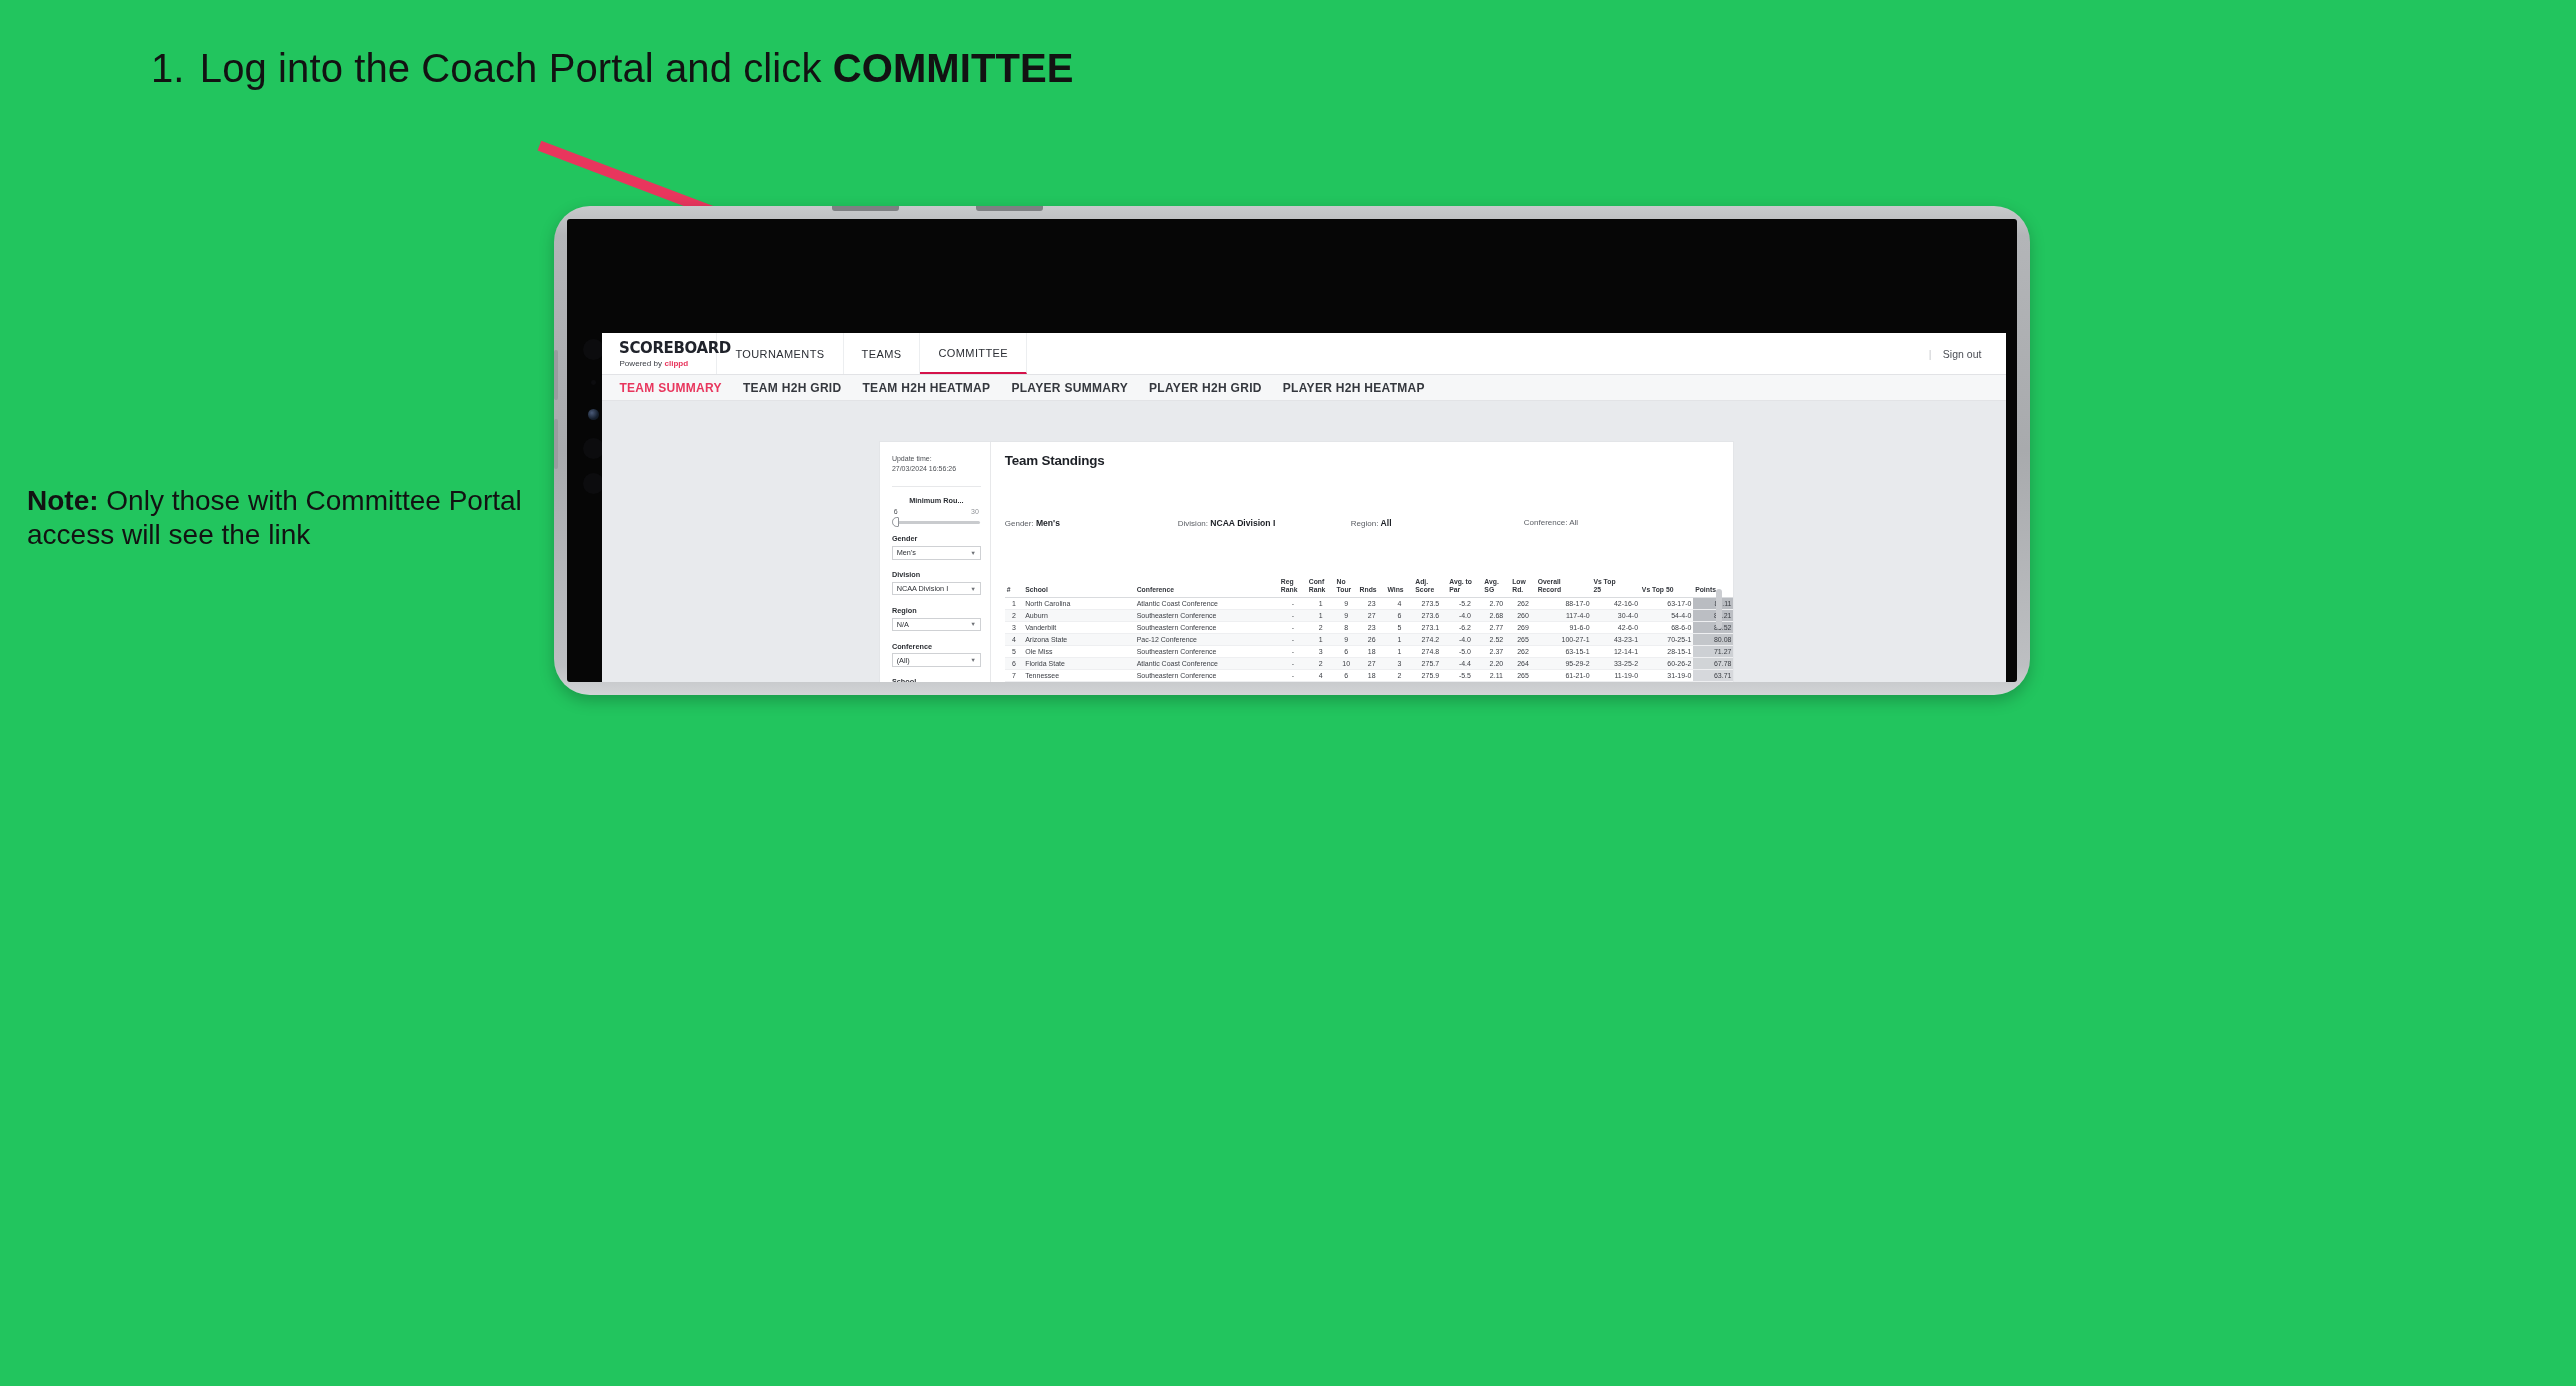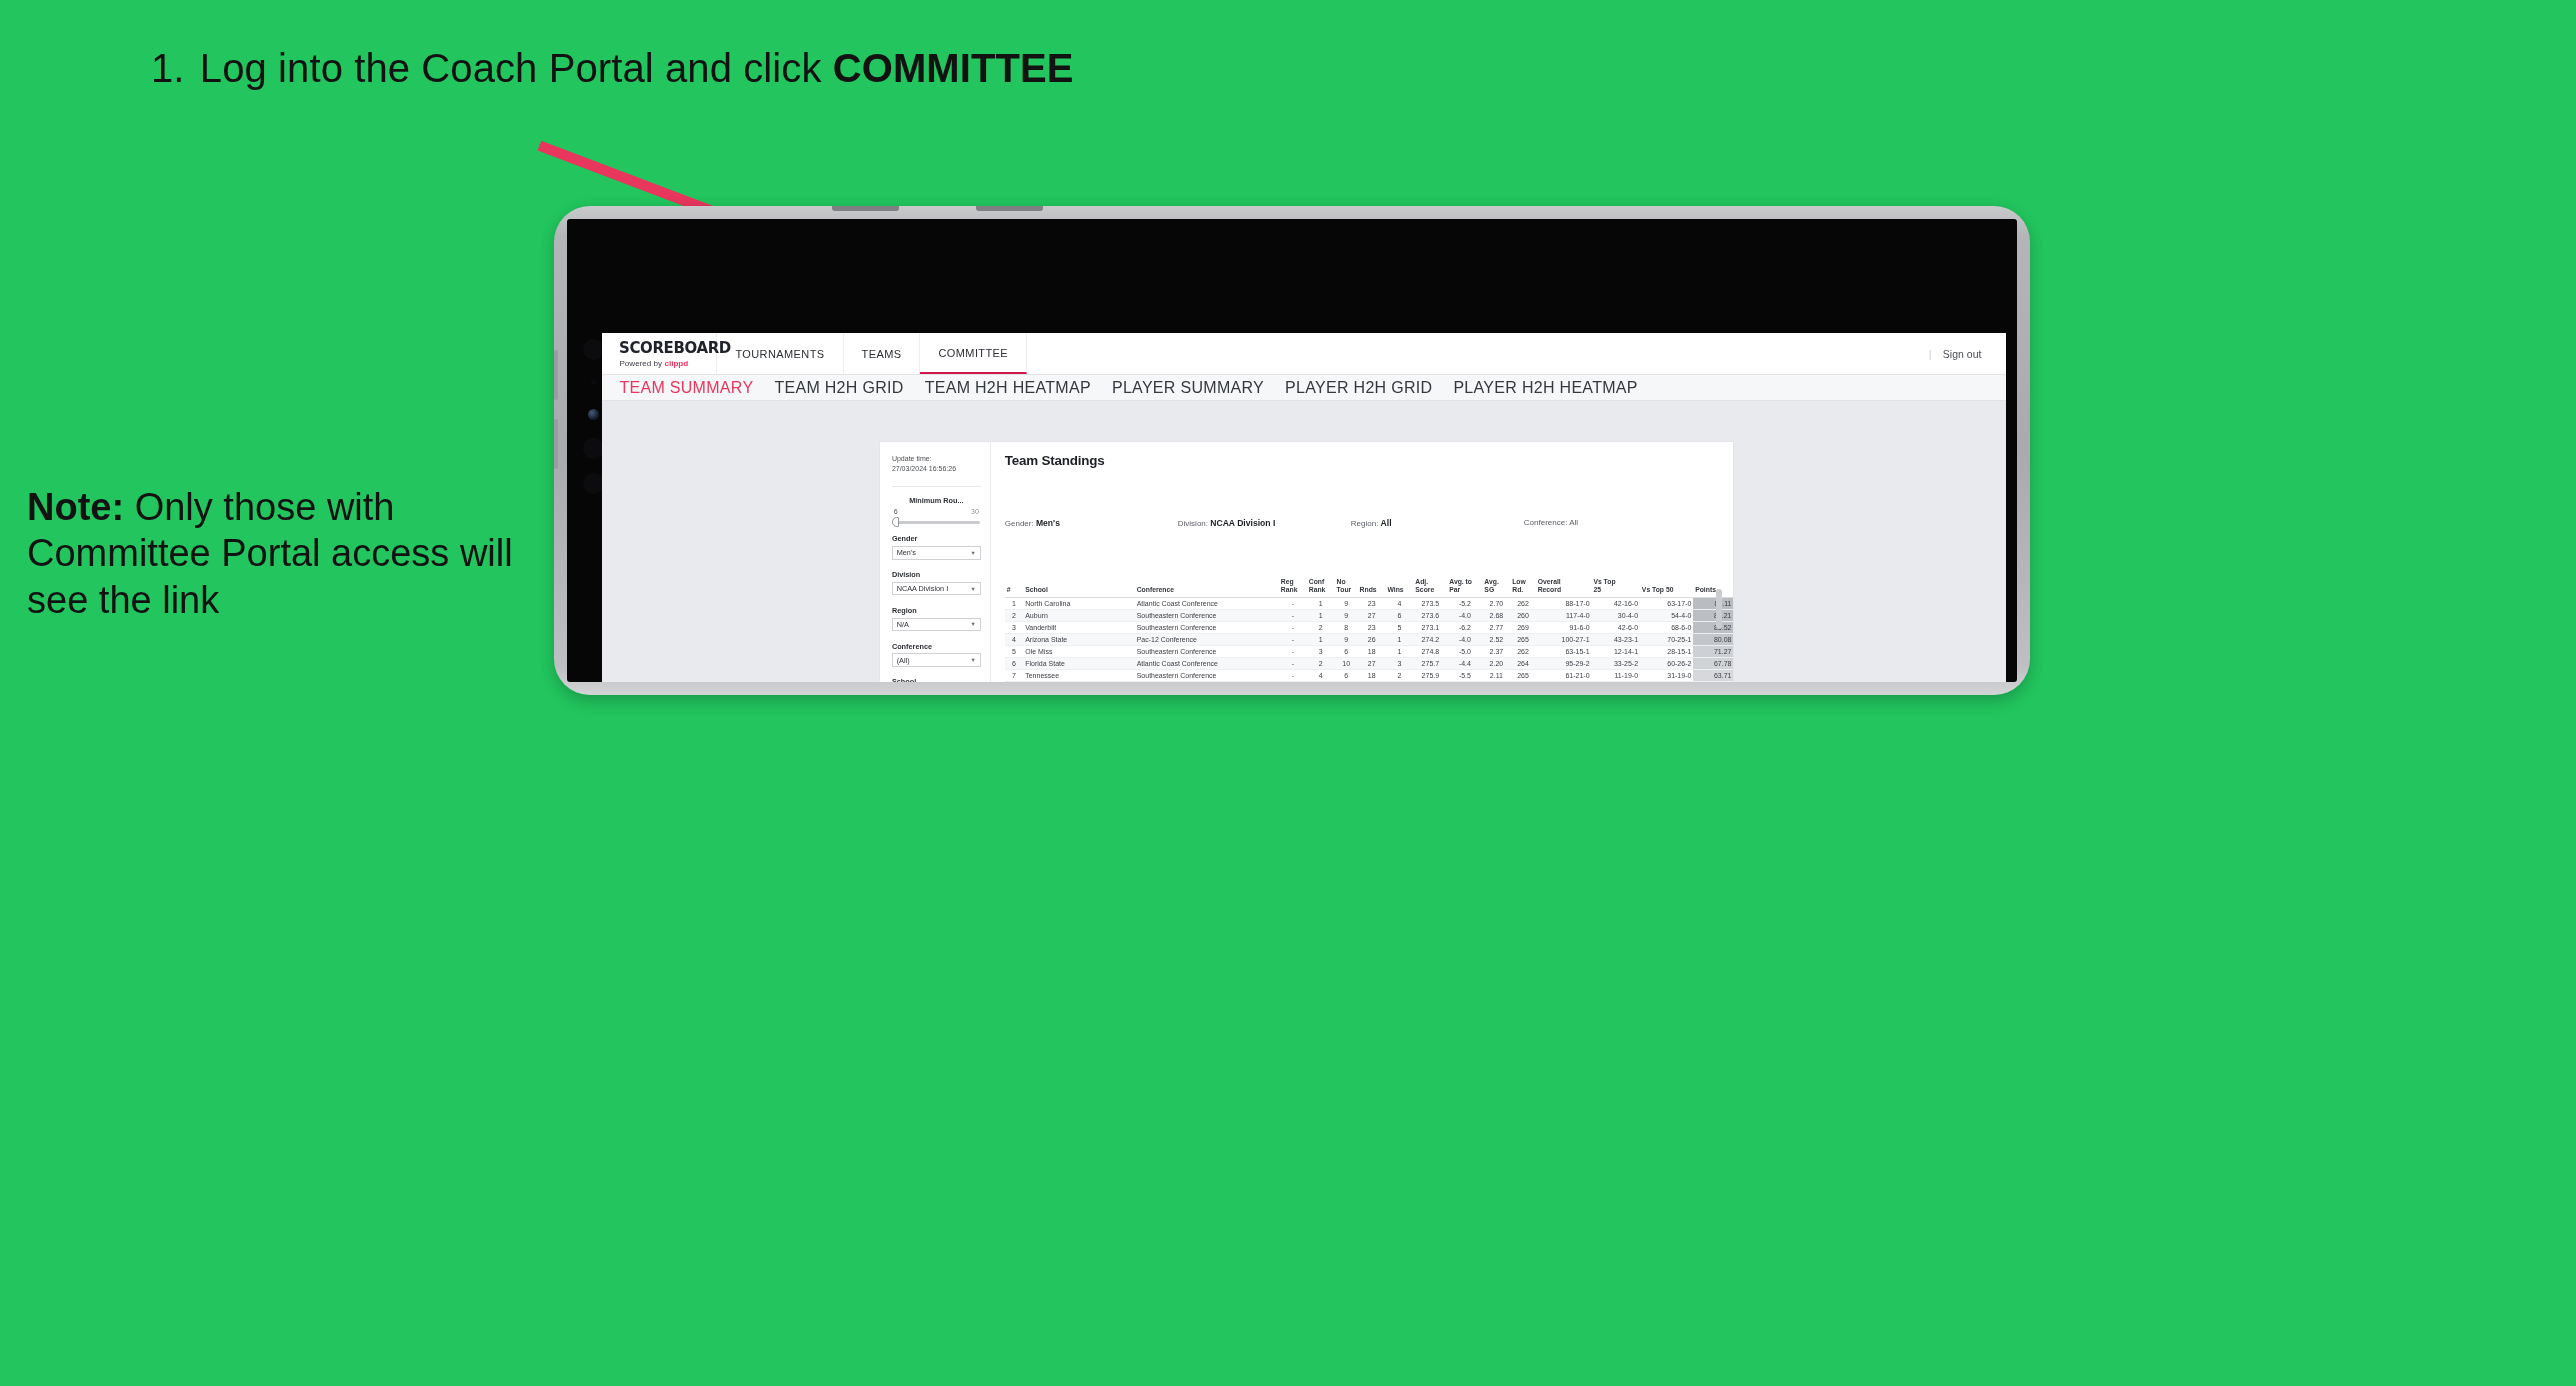--- a/index.html
+++ b/index.html
@@ -16,21 +16,21 @@
     position: absolute; left: 151px; top: 46px;
     font-size: 40px; color: #121212; white-space: nowrap;
     letter-spacing: 0.1px;
   }
   .slide-heading .num { margin-right: 15.3px; }
   .slide-heading b { font-weight: 700; }
 
   .slide-note {
     position: absolute; left: 27px; top: 484px;
     width: 499px;
-    font-size: 38px; line-height: 1.22; color: #121212;
+    font-size: 28px; line-height: 1.22; color: #121212;
   }
   .slide-note b { font-weight: 700; }
 
   
   .arrow-wrap { position: absolute; left: 518px; top: 115px; width: 479px; height: 220px; }
 
   
   .tablet {
     position: absolute; left: 554px; top: 206px;
     width: 1476px; height: 489px;
@@ -89,21 +89,21 @@
     padding-right: 25px; font-size: 10.5px; color: #4a4d54;
   }
   .topbar-sep { color:#c6c8cc; }
   .signout { cursor:pointer; }
 
   
   .app-subbar {
     height: 26px; background: #f6f7f8; display:flex; align-items:center;
     gap: 21px; padding-left: 17px; border-bottom: 1px solid #e2e3e6;
   }
-  .subnav-item { font-size: 16px; color: #35383e; letter-spacing:0.3px; white-space: nowrap; cursor:pointer; }
+  .subnav-item { font-size: 12px; color: #35383e; letter-spacing:0.3px; white-space: nowrap; cursor:pointer;font-weight:bold; }
   .subnav-item.active { color: #e8365d; }
 
   
   .viz-canvas { position: relative; height: calc(100% - 69px); background: #e8eaed; }
   .viz {
     position: absolute; left: 278px; top: 41px;
     width: 853px; height: 369px;
     background: #fff; display: flex; flex-direction: column;
     box-shadow: 0 0 0 1px rgba(0,0,0,.02);
   }

